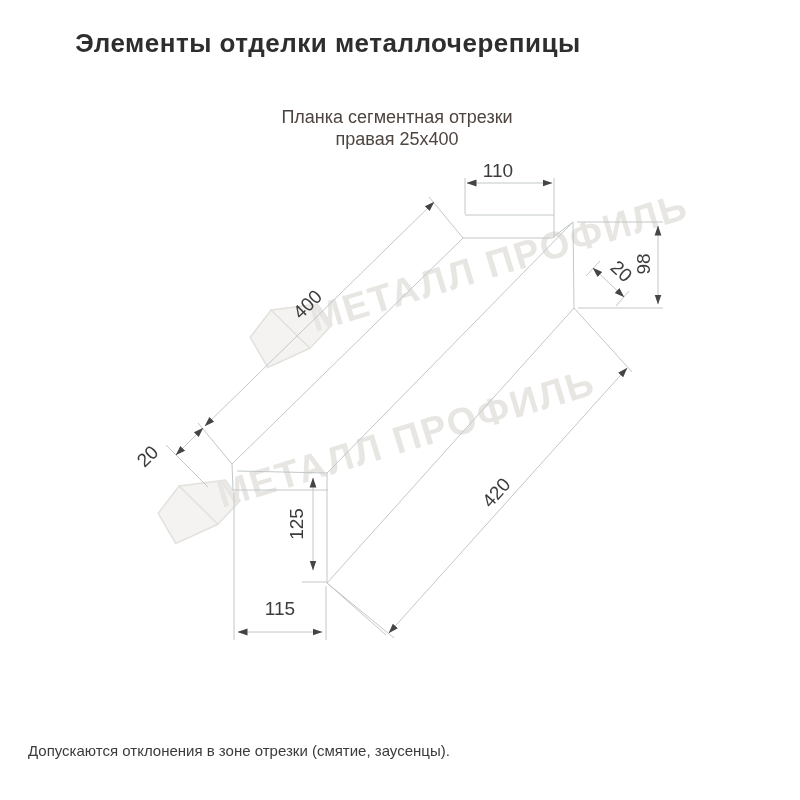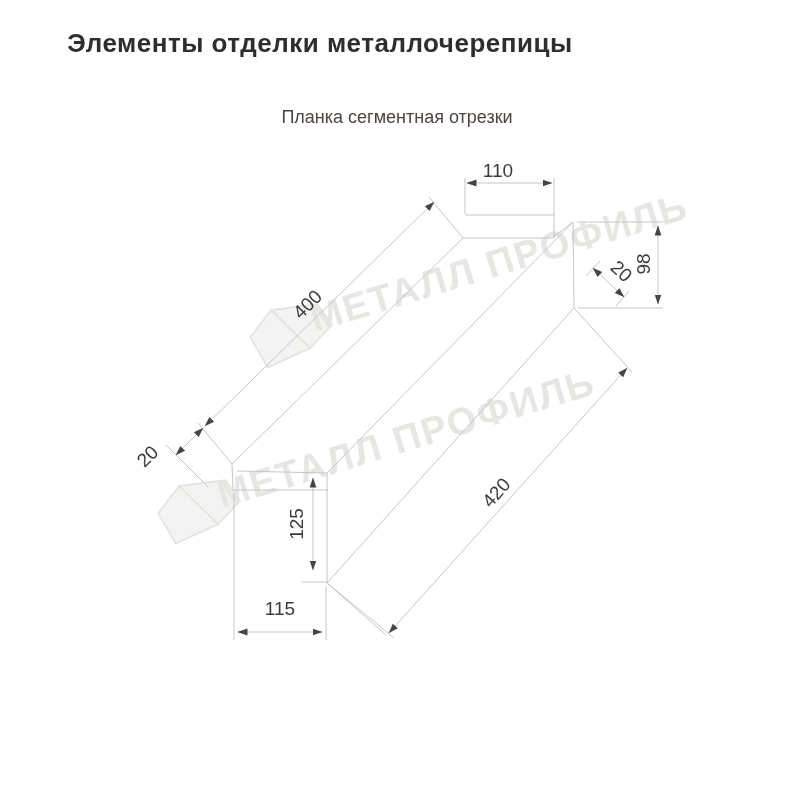--- a/index.html
+++ b/index.html
@@ -3,21 +3,21 @@
 <meta charset="utf-8">
 <style>
   :root{
     --line:#c2c7ca; --dimtext:#3c3c3c; --arrow:#454545;
     --wm:#e8e6e2; --wmline:#e3e1dd; --wmfill:#f4f3f1;
     --title:#2e2e2e; --subtitle:#4e4540; --footer:#3b3b3b;
   }
   html,body{margin:0;padding:0;background:#ffffff;}
   .page{position:relative;width:800px;height:800px;background:#fff;overflow:hidden;
         font-family:"Liberation Sans", sans-serif;}
-  .title{position:absolute;top:28px;left:0;width:640px;text-align:center;
+  .title{position:absolute;top:28px;left:8px;width:640px;text-align:center;
          font-size:26px;font-weight:bold;color:var(--title);letter-spacing:.5px;}
   .subtitle{position:absolute;top:106px;left:0;width:794px;text-align:center;
             font-size:18px;line-height:22px;color:var(--subtitle);}
   .footer{position:absolute;left:28px;top:740px;font-size:15px;line-height:22px;color:var(--footer);}
   svg.drawing{position:absolute;left:0;top:0;}
   .obj line, .ext line{stroke:var(--line);stroke-width:1;fill:none;}
   .dim line{stroke:var(--line);stroke-width:1;fill:none;}
   #arw path{fill:var(--arrow);}
   .dimtxt{fill:var(--dimtext);font-family:"Liberation Sans",sans-serif;font-size:19px;}
   .wmtxt{fill:var(--wm);font-family:"Liberation Sans",sans-serif;font-size:38px;font-weight:bold;letter-spacing:2px;}
@@ -25,20 +25,21 @@
 </style>
 </head>
 <body>
 
 <div class="page">
 
   <div class="title">Элементы отделки металлочерепицы</div>
 
   <div class="subtitle">
     <div>Планка сегментная отрезки</div>
+    <div>правая 25х400</div>
   </div>
 
   <svg class="drawing" width="800" height="800" viewBox="0 0 800 800">
     <defs>
       <marker id="arw" viewBox="0 0 10 10" refX="9.5" refY="5" markerWidth="10" markerHeight="10" orient="auto-start-reverse">
         <path d="M0,1.6 L10,5 L0,8.4 Z"></path>
       </marker>
     </defs>
 
     <g>
@@ -136,15 +137,16 @@
       <g class="ext">
           <line x1="234" y1="493" x2="234" y2="640"></line>
       <line x1="326" y1="586" x2="326" y2="640"></line>
         </g>
       <line x1="238" y1="632" x2="322" y2="632" marker-start="url(#arw)" marker-end="url(#arw)"></line>
       <text class="dimtxt" x="280" y="615" text-anchor="middle">115</text>
     </g>
   </svg>
 
   <div class="footer">
+    <div>Допускаются отклонения в зоне отрезки (смятие, заусенцы).</div>
   </div>
 
 </div>
 
 </body></html>

